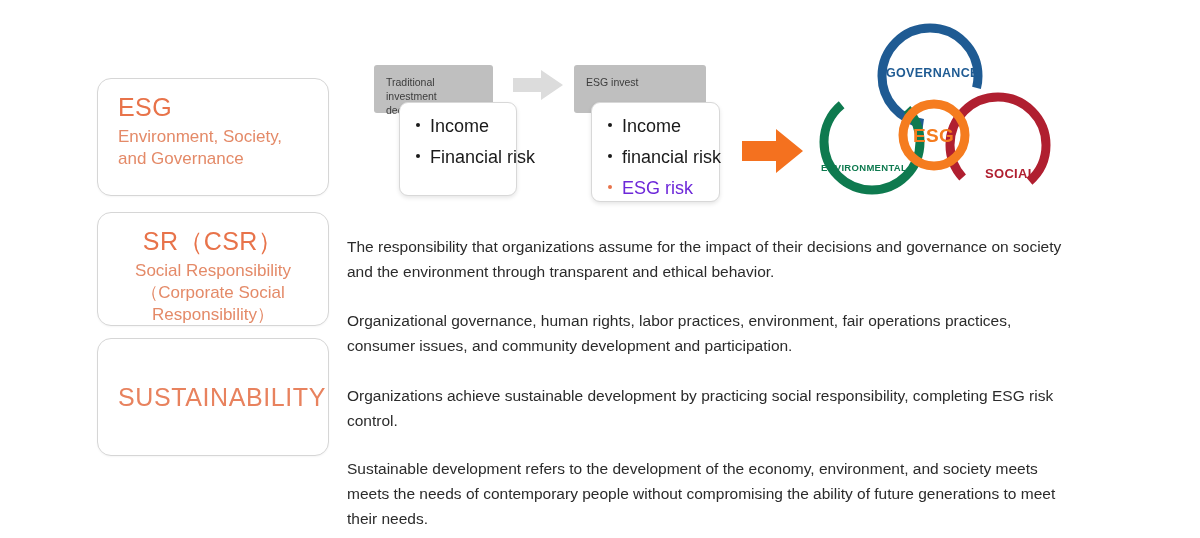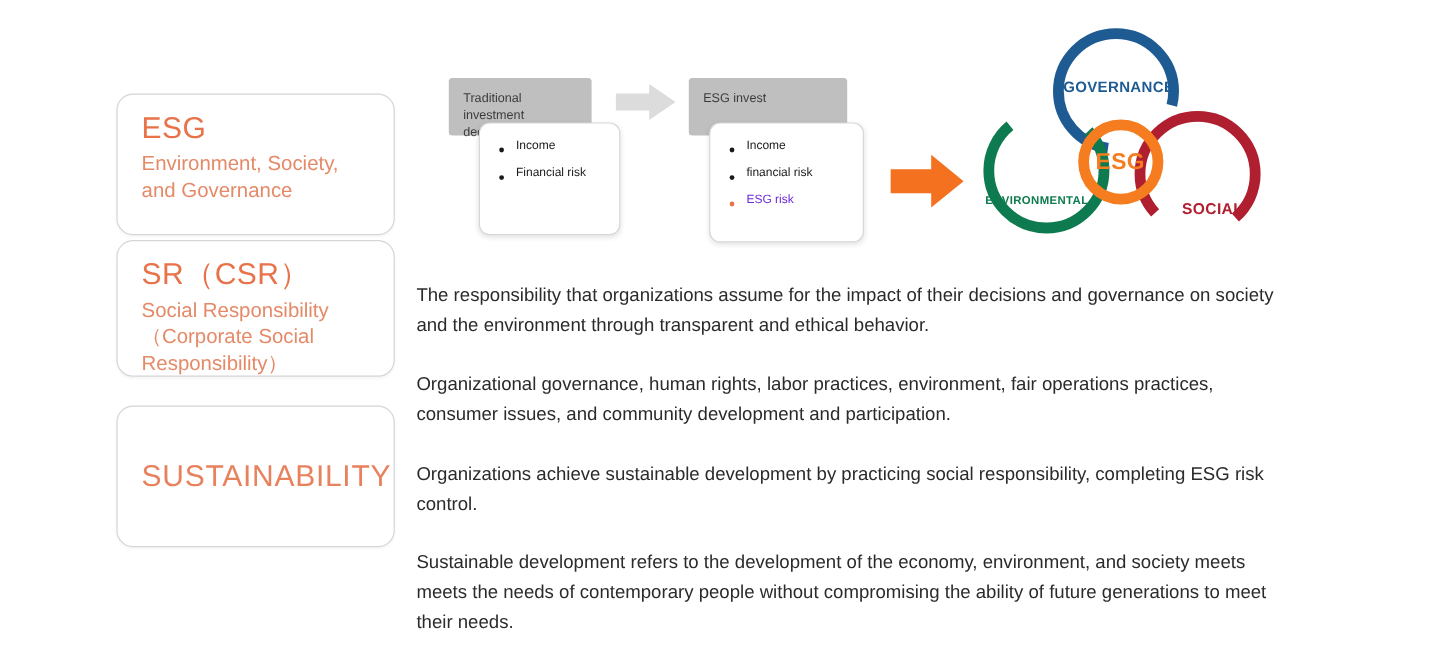--- a/index.html
+++ b/index.html
@@ -26,21 +26,21 @@
   .concept-card {
     position: absolute;
     box-sizing: border-box;
     background: #ffffff;
     border: 1px solid #d6d6d6;
     border-radius: 14px;
     padding: 14px 20px;
     box-shadow: 0 1px 2px rgba(0,0,0,0.04);
   }
   #card-esg  { left: 97px;  top: 78px;  width: 232px; height: 118px; }
-  #card-sr   { left: 97px;  top: 200px; width: 232px; height: 114px; }
+  #card-sr   { left: 97px;  top: 212px; width: 232px; height: 114px; text-align: center; }
   #card-sus  { left: 97px;  top: 338px; width: 232px; height: 118px;
                display: flex; align-items: center; }
 
   .card-title {
     color: #E8734A;
     font-size: 25px;
     line-height: 1.15;
     letter-spacing: .4px;
     margin: 0 0 4px 0;
     font-weight: 400;
@@ -87,21 +87,21 @@
   #box-esg         { left: 591px; top: 102px; width: 129px; height: 100px; }
 
   .flow-box ul {
     list-style: none;
     margin: 0;
     padding: 0;
   }
   .flow-box li {
     position: relative;
     padding-left: 16px;
-    font-size: 10px;
+    font-size: 18px;
     line-height: 1.05;
     margin-bottom: 12px;
     color: #1a1a1a;
     white-space: nowrap;
   }
   .flow-box li:last-child { margin-bottom: 0; }
   .flow-box li::before {
     content: "";
     position: absolute;
     left: 2px;

